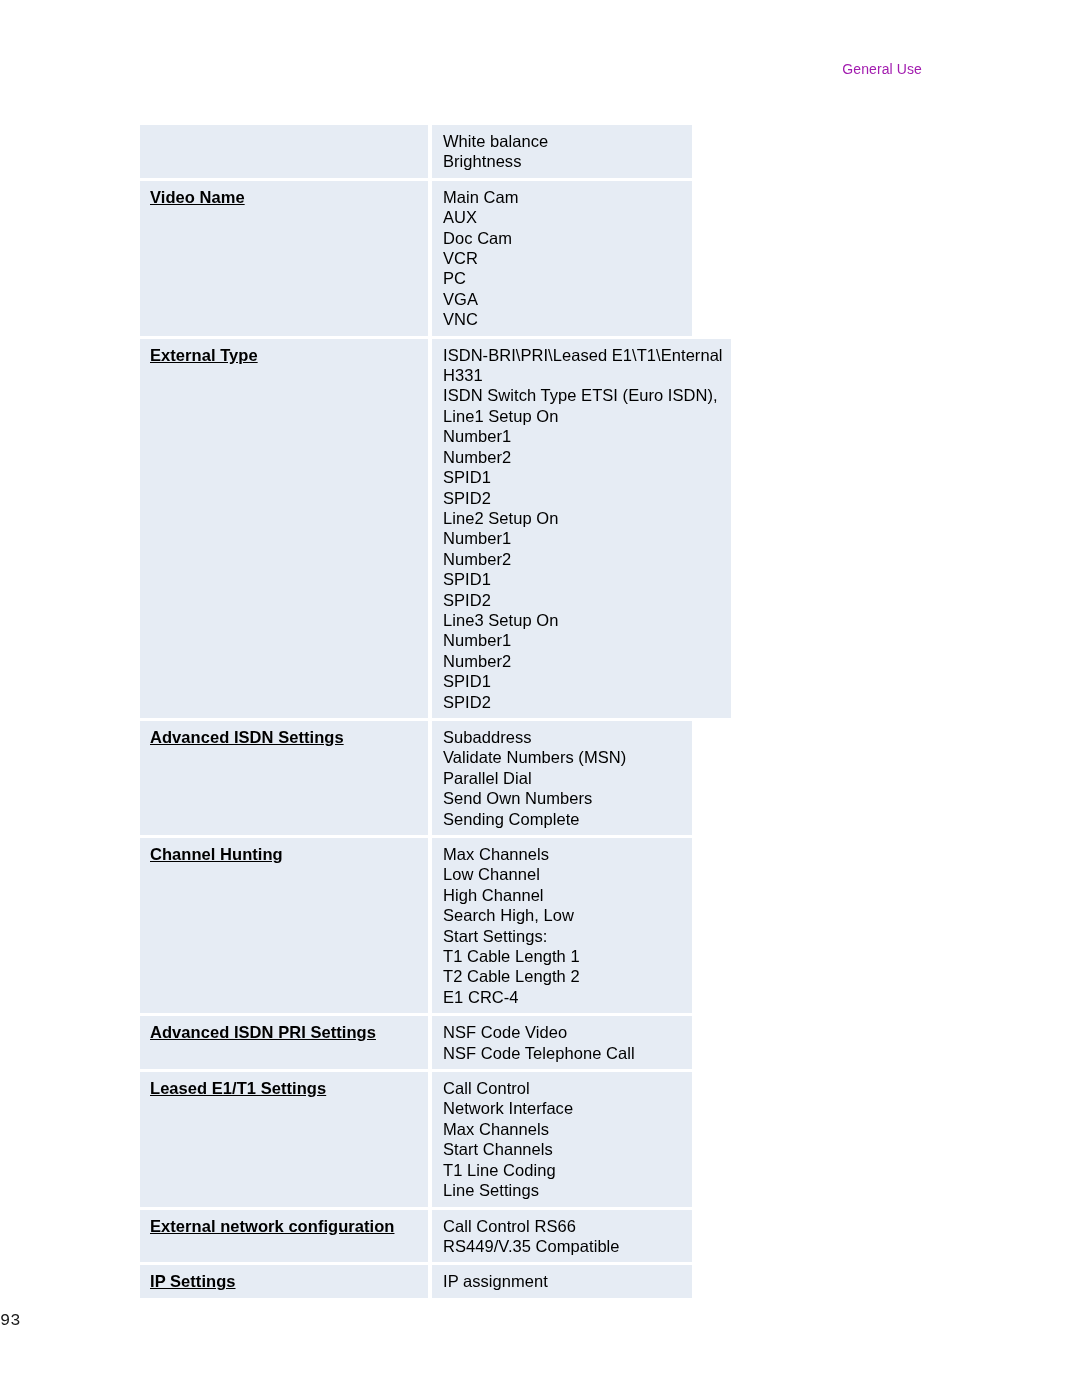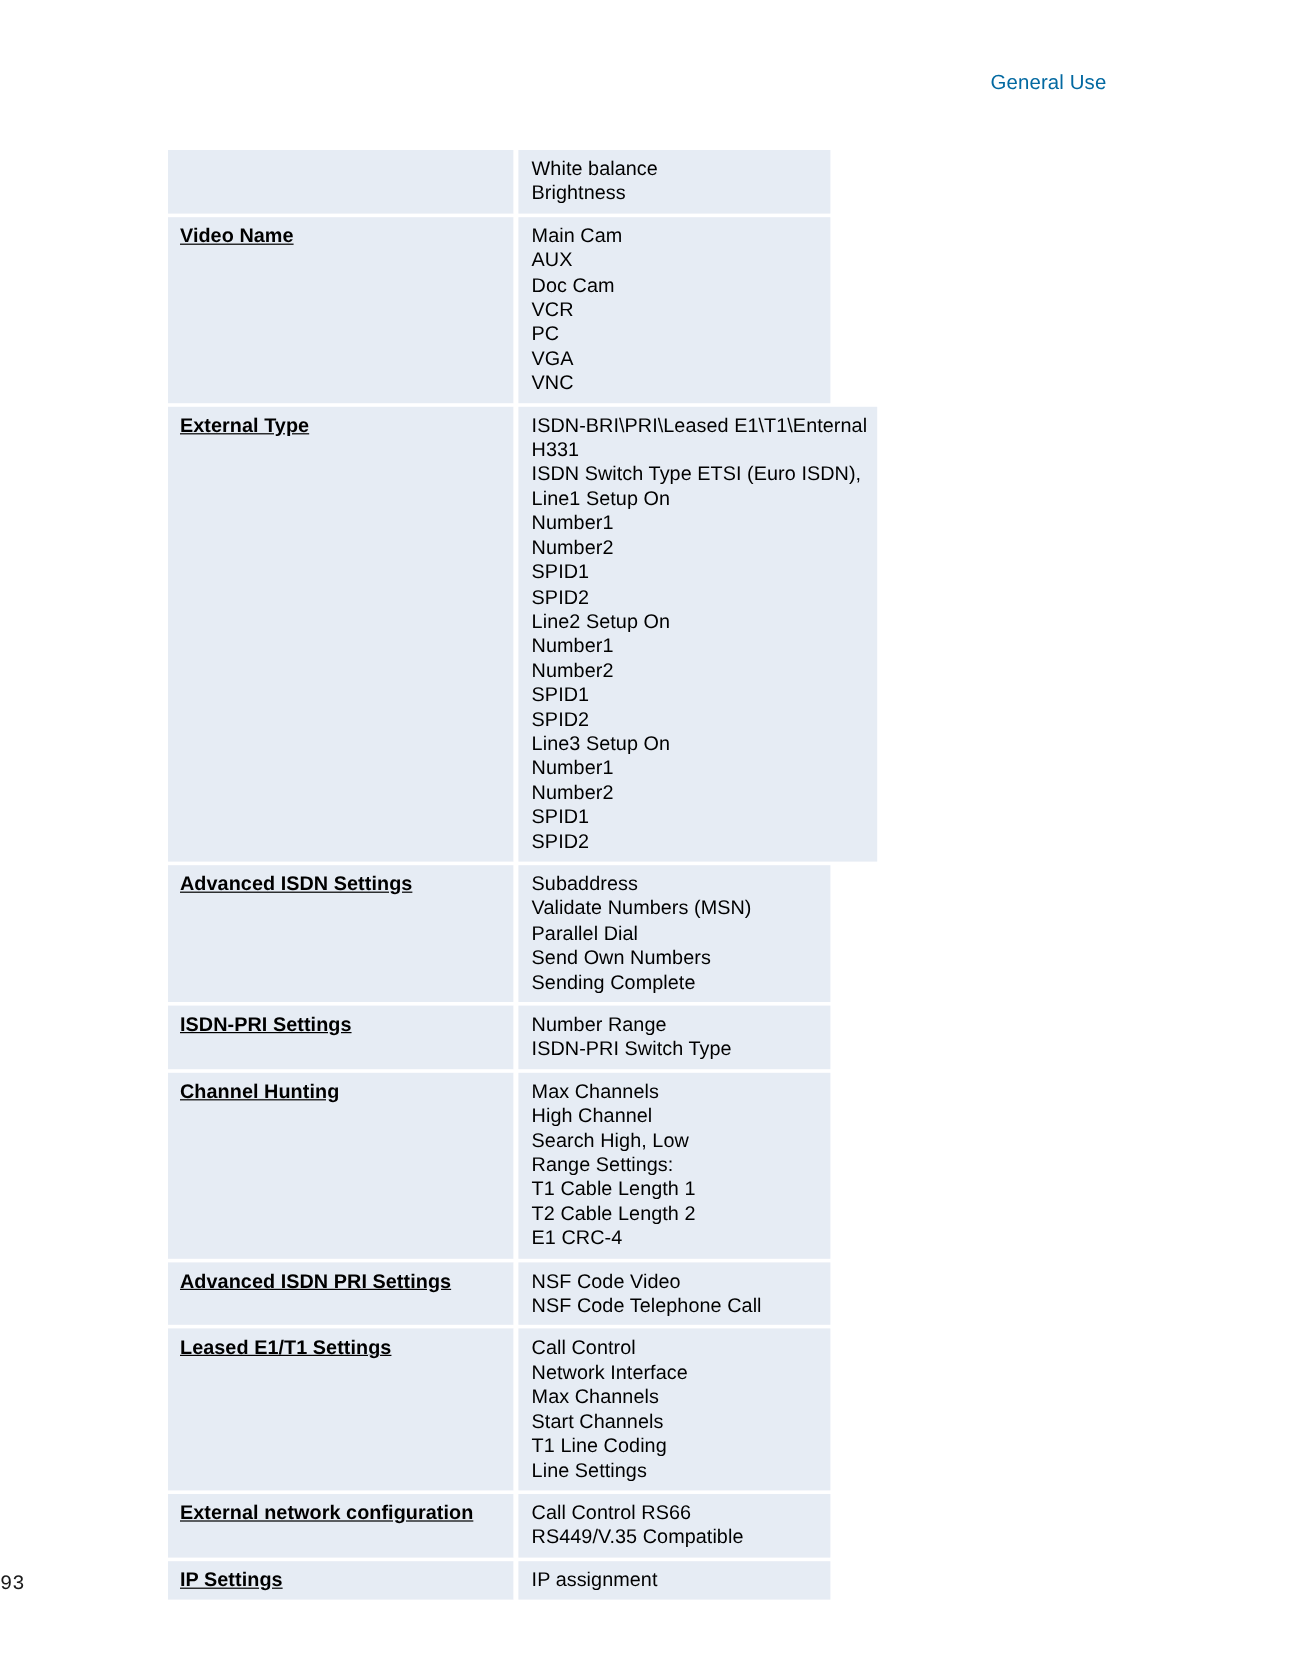--- a/index.html
+++ b/index.html
@@ -23,23 +23,23 @@
     height: 1397px;
   }
 
   
   .page-header {
     position: absolute;
     left: 0;
     top: 58px;
     width: 922px;
     text-align: right;
-    font-size: 17px;
+    font-size: 14px;
     line-height: 22px;
-    color: #0369a1;
+    color: #a21caf;
     letter-spacing: .1px;
   }
 
   
   .page-footer {
     position: absolute;
     left: 0;
     top: 1310px;
     width: 922px;
     text-align: left;
@@ -187,40 +187,29 @@
             <span class="value-line">Validate Numbers (MSN)</span>
             <span class="value-line">Parallel Dial</span>
             <span class="value-line">Send Own Numbers</span>
             <span class="value-line">Sending Complete</span>
           </div>
         </div>
       </div>
       <div class="spec-row">
         <div class="spec-row-inner">
           <div class="cell cell-label">
-            <span class="label-text">ISDN-PRI Settings</span>
-          </div>
-          <div class="cell-gap"></div>
-          <div class="cell cell-values">
-            <span class="value-line">Number Range</span>
-            <span class="value-line">ISDN-PRI Switch Type</span>
-          </div>
-        </div>
-      </div>
-      <div class="spec-row">
-        <div class="spec-row-inner">
-          <div class="cell cell-label">
             <span class="label-text">Channel Hunting</span>
           </div>
           <div class="cell-gap"></div>
           <div class="cell cell-values">
             <span class="value-line">Max Channels</span>
+            <span class="value-line">Low Channel</span>
             <span class="value-line">High Channel</span>
             <span class="value-line">Search High, Low</span>
-            <span class="value-line">Range Settings:</span>
+            <span class="value-line">Start Settings:</span>
             <span class="value-line">T1 Cable Length 1</span>
             <span class="value-line">T2 Cable Length 2</span>
             <span class="value-line">E1 CRC-4</span>
           </div>
         </div>
       </div>
       <div class="spec-row">
         <div class="spec-row-inner">
           <div class="cell cell-label">
             <span class="label-text">Advanced ISDN PRI Settings</span>

